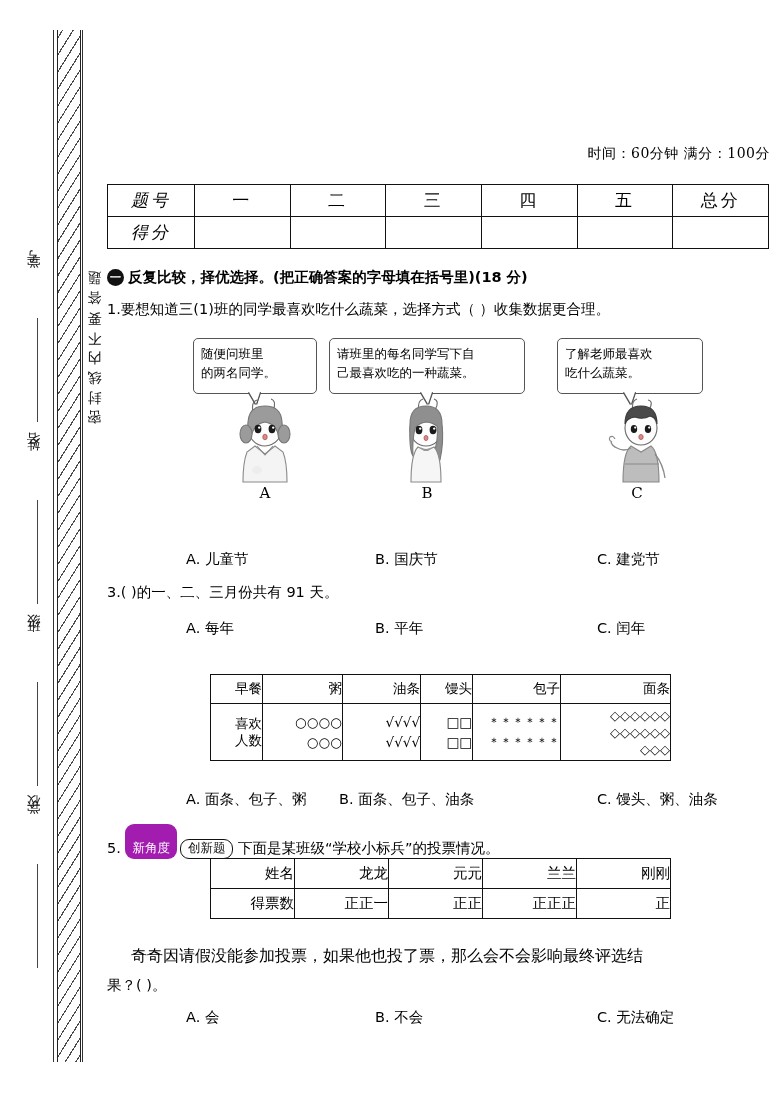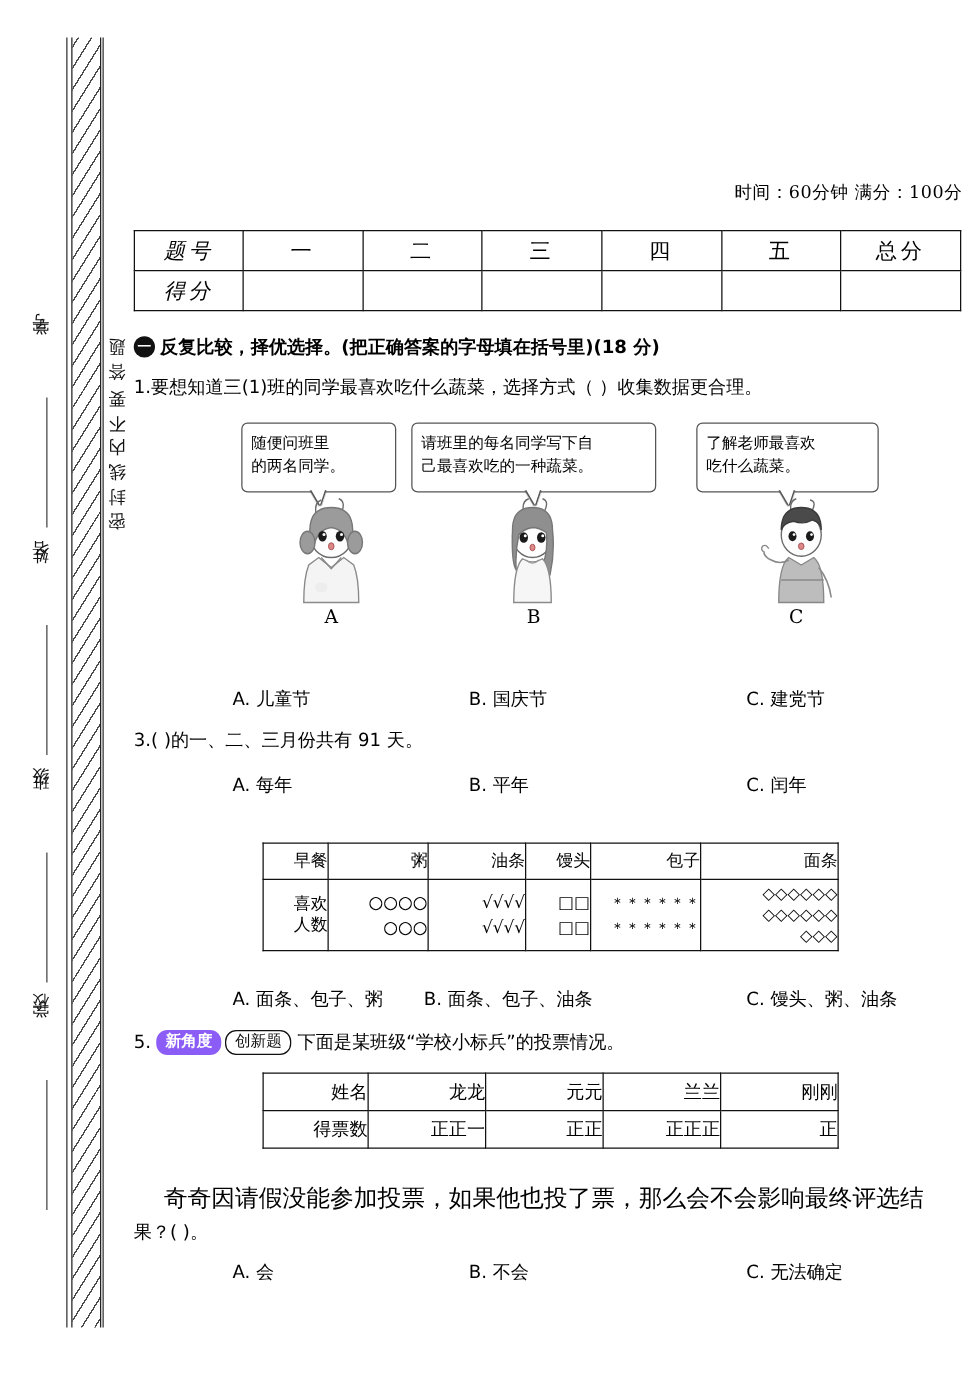--- a/index.html
+++ b/index.html
@@ -100,21 +100,21 @@
     vertical-align:1px;
     margin-right:4px;
   }
 
   .q {
     position:absolute; left:2px;
     font-family:"DejaVu Sans", sans-serif;
     font-size:14.5px;
     white-space:nowrap;
   }
-  .q-body { position:absolute; left:26px; font-family:"DejaVu Sans", sans-serif; font-size:19px; }
+  .q-body { position:absolute; left:26px; font-family:"DejaVu Sans", sans-serif; font-size:16px; }
   .opts { position:absolute; left:2px; font-family:"DejaVu Sans", sans-serif; font-size:14.5px; }
   .opts span { position:absolute; white-space:nowrap; }
   .oA { left:32px;margin-left:47px; }
   .oB { left:268px; }
   .oC { left:490px; }
 
   
   .bubble {
     position:absolute;
     border:1.2px solid #555;
@@ -160,24 +160,24 @@
   .bk-body td { height:56px; vertical-align:middle; }
   .bk-rowlbl { font-size:13px; line-height:17px; }
   .marks { line-height:20px; letter-spacing:0px; font-family:"DejaVu Sans", sans-serif; }
   .marks .ln { display:block; white-space:nowrap; }
 
   .vote-table td { height:29px; font-size:14.5px; }
 
   
   .badge-dark {
     display:inline-block;
-    background:#8b5cf6; color:#fff;
-    font-family:"DejaVu Sans", sans-serif;
-    font-size:12.5px; font-weight:bold;
-    padding:1px 7px 2px 7px;
+    background:#a21caf; color:#fff;
+    font-family:"DejaVu Sans", sans-serif;
+    font-size:12.5px; font-weight:normal;
+    padding:16px 7px 2px 7px;
     border-radius:9px;
     vertical-align:1px;
   }
   .badge-out {
     display:inline-block;
     border:1.2px solid #111; color:#111;
     font-family:"DejaVu Sans", sans-serif;
     font-size:12.5px;
     padding:0px 7px 1px 7px;
     border-radius:9px;

